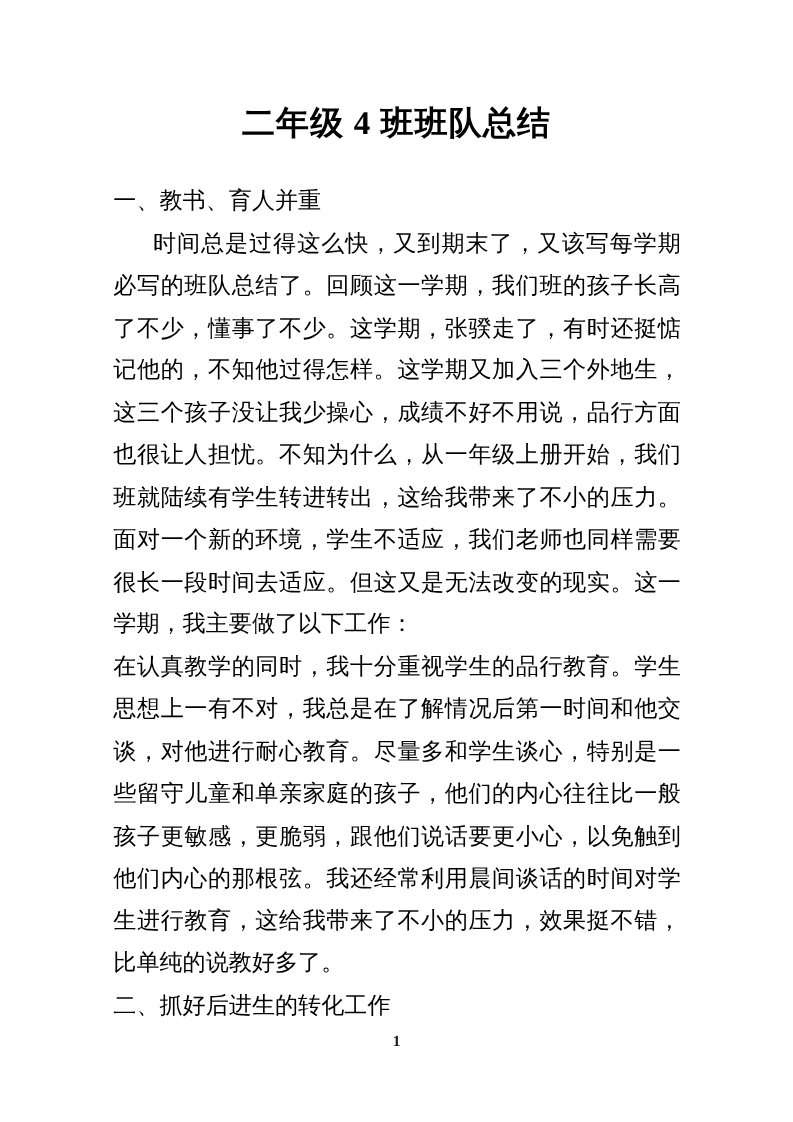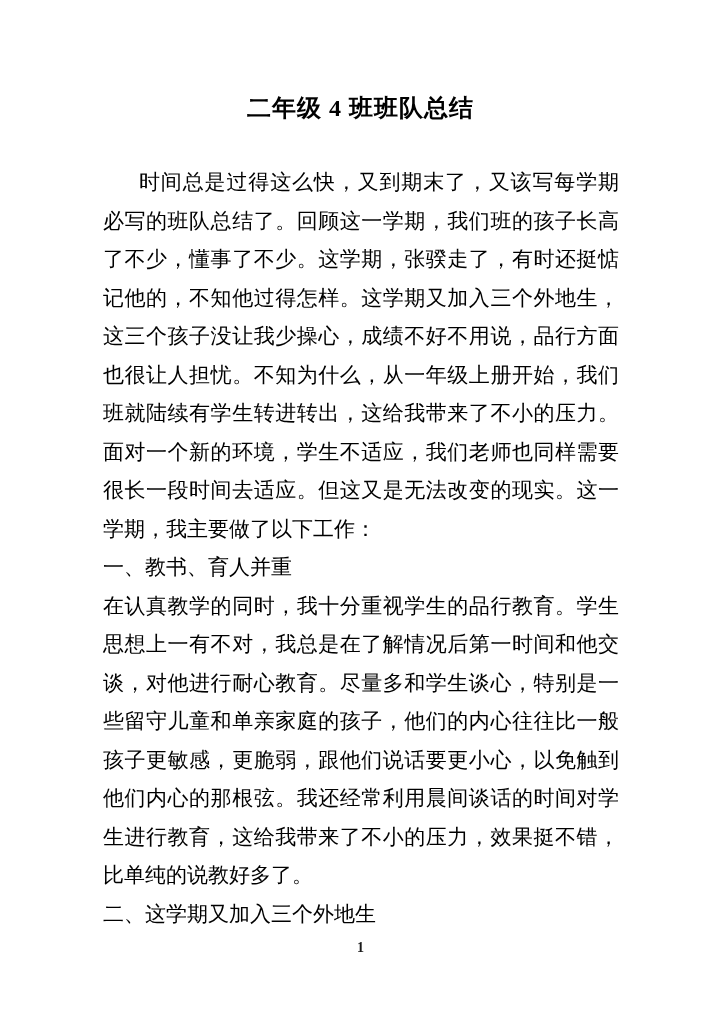--- a/index.html
+++ b/index.html
@@ -18,21 +18,21 @@
       font-family: "Liberation Serif", "DejaVu Serif", serif;
       overflow: hidden;
     }
     .doc-title {
       position: absolute;
       top: 92px;
       left: 0;
       width: 100%;
       margin: 0;
       text-align: center;
-      font-size: 24px;
+      font-size: 30px;
       font-weight: bold;
       letter-spacing: 1px;
     }
     .doc-body {
       position: absolute;
       top: 163px;
       left: 103px;
       width: 516px;
       font-size: 21px;
       line-height: 38.5px;
@@ -59,25 +59,25 @@
   </style>
 </head>
 <body>
 
 <div class="page">
 
   <h1 class="doc-title">二年级 4 班班队总结</h1>
 
   <div class="doc-body">
 
+    <p class="para">一、教书、育人并重</p>
+
     <p class="para first-indent">时间总是过得这么快，又到期末了，又该写每学期必写的班队总结了。回顾这一学期，我们班的孩子长高了不少，懂事了不少。这学期，张骙走了，有时还挺惦记他的，不知他过得怎样。这学期又加入三个外地生，这三个孩子没让我少操心，成绩不好不用说，品行方面也很让人担忧。不知为什么，从一年级上册开始，我们班就陆续有学生转进转出，这给我带来了不小的压力。面对一个新的环境，学生不适应，我们老师也同样需要很长一段时间去适应。但这又是无法改变的现实。这一学期，我主要做了以下工作：</p>
-
-    <p class="para">一、教书、育人并重</p>
 
     <p class="para">在认真教学的同时，我十分重视学生的品行教育。学生思想上一有不对，我总是在了解情况后第一时间和他交谈，对他进行耐心教育。尽量多和学生谈心，特别是一些留守儿童和单亲家庭的孩子，他们的内心往往比一般孩子更敏感，更脆弱，跟他们说话要更小心，以免触到他们内心的那根弦。我还经常利用晨间谈话的时间对学生进行教育，这给我带来了不小的压力，效果挺不错，比单纯的说教好多了。</p>
 
-    <p class="para">二、这学期又加入三个外地生</p>
+    <p class="para">二、抓好后进生的转化工作</p>
 
   </div>
 
   <div class="page-footer">1</div>
 
 </div>
 
 </body></html>

